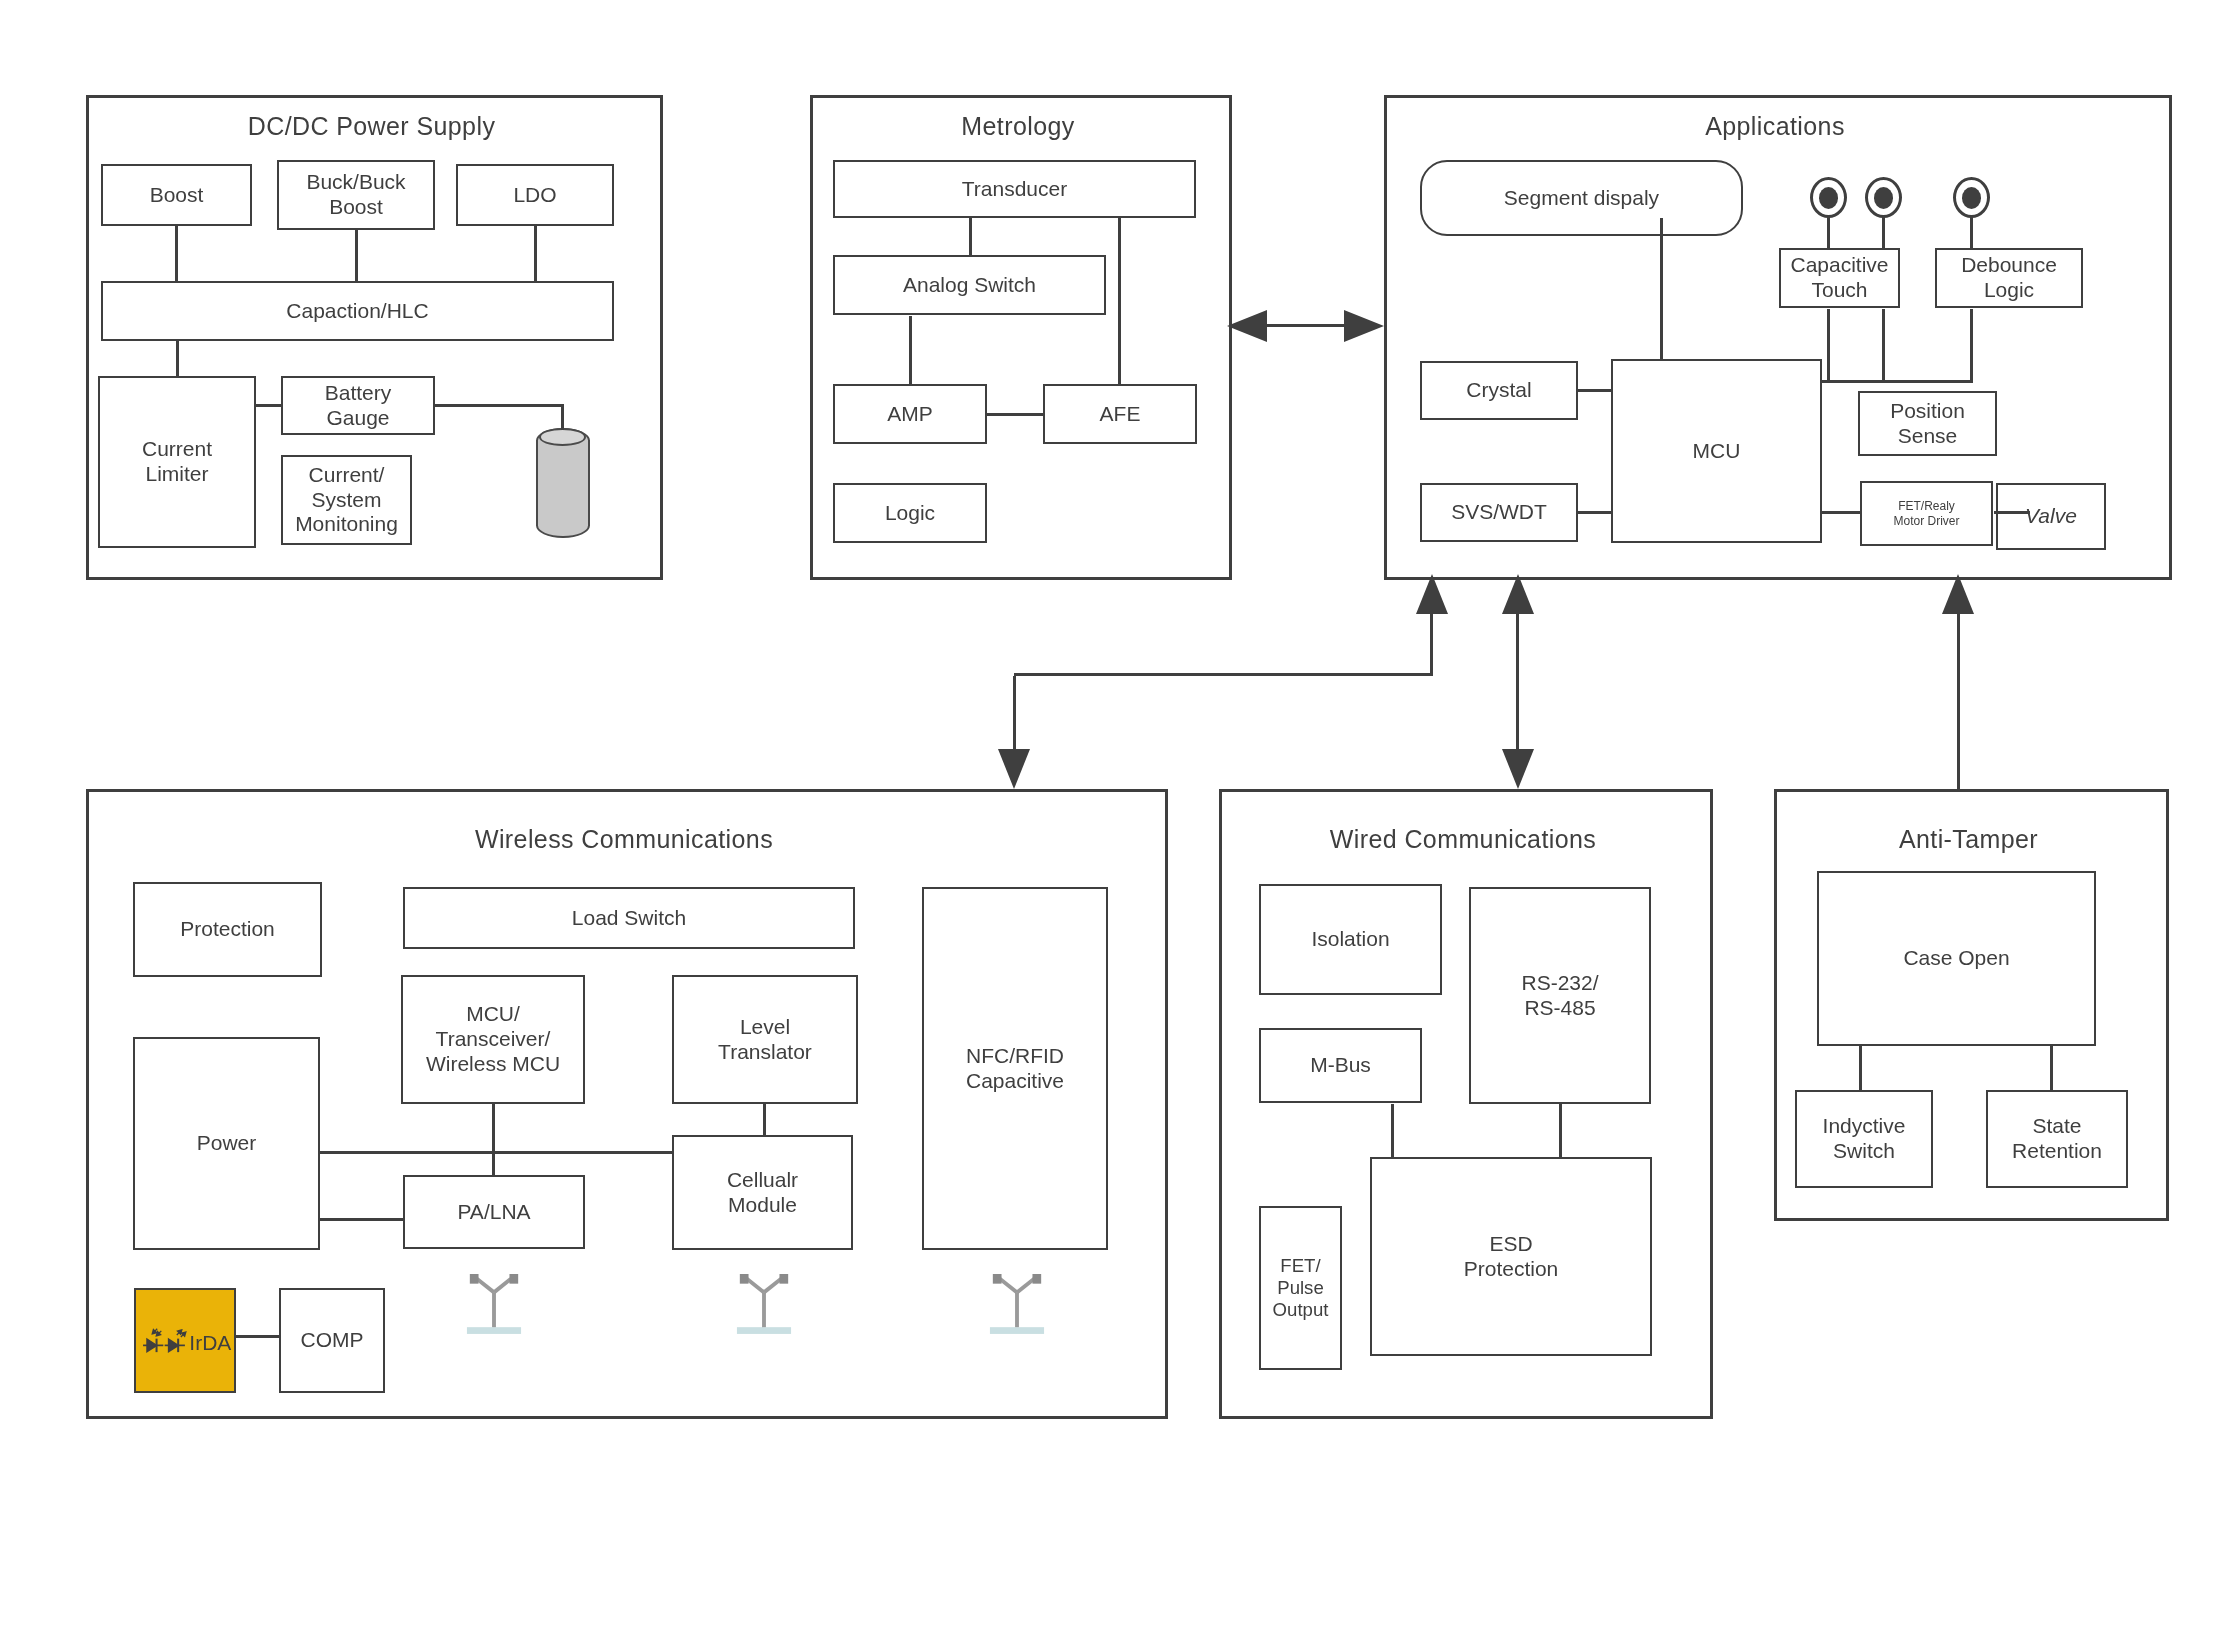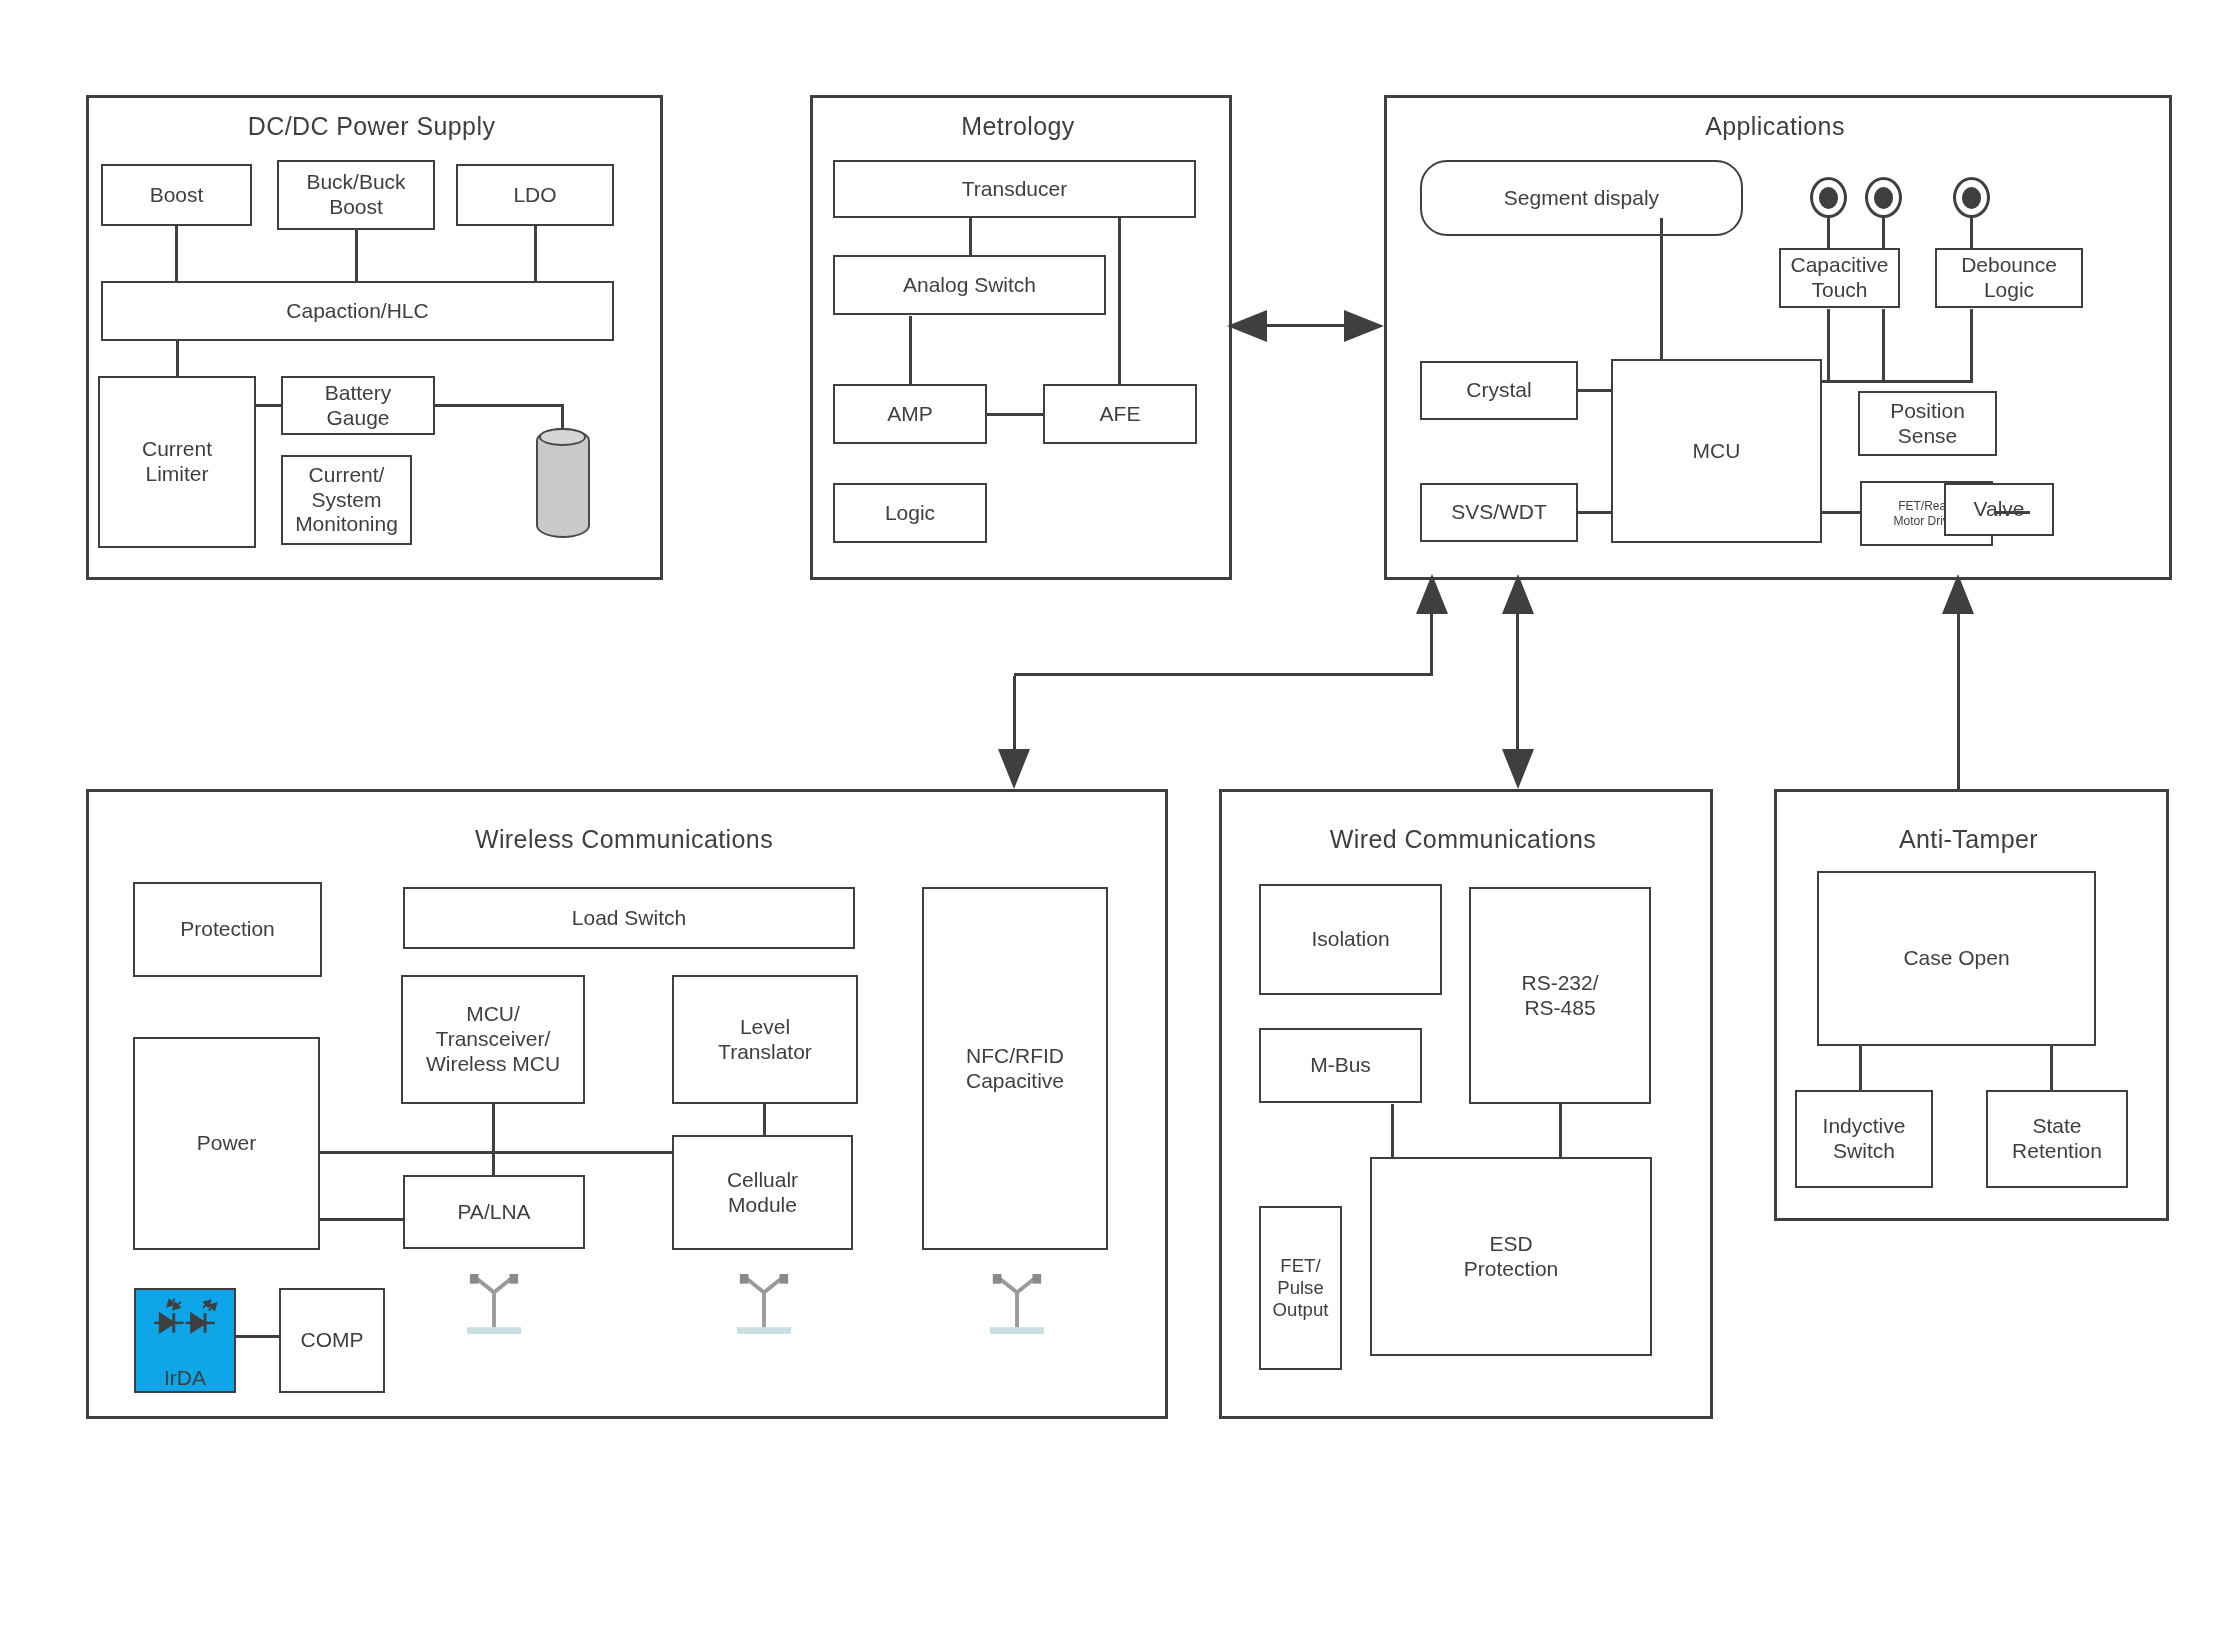--- a/index.html
+++ b/index.html
@@ -21,22 +21,22 @@
   .tri.left{border-top:16px solid transparent;border-bottom:16px solid transparent;border-right:40px solid #3f3f3f;}
   .tri.right{border-top:16px solid transparent;border-bottom:16px solid transparent;border-left:40px solid #3f3f3f;}
   .led{position:absolute;width:37px;height:41px;border:3.1px solid #3f3f3f;border-radius:50%;background:#fff;
        display:flex;align-items:center;justify-content:center;box-sizing:border-box;}
   .led .dot{width:19.5px;height:22px;border-radius:50%;background:#3f3f3f;}
   .battery{position:absolute;width:54px;height:110px;background:#c9c9c9;border:2.7px solid #4a4a4a;
            border-radius:26.6px / 12.4px;box-sizing:border-box;}
   .battery .cap{position:absolute;left:0.9px;top:-1.8px;width:47px;height:17.7px;border:2.2px solid #4a4a4a;
                 border-radius:50%;background:#d6d6d6;box-sizing:border-box;}
   .icon-abs{position:absolute;}
-  .irda-box{position:absolute;border:2.7px solid #3f3f3f;background:#0ea5e9;box-sizing:border-box;
-            display:flex;flex-direction:column;align-items:center;justify-content:space-between;padding:6.2px 2.7px 2.7px 2.7px;text-align:center;}
+  .irda-box{position:absolute;border:2.7px solid #3f3f3f;background:#eab308;box-sizing:border-box;
+            display:flex;flex-direction:row;align-items:center;justify-content:space-between;padding:6.2px 2.7px 2.7px 2.7px;text-align:center;}
   .irda-label{font-size:21px;line-height:1.0;}
 </style>
 </head>
 <body>
 
 <div id="canvas">
 
   <div class="sec" style="left:86px;top:95px;width:571px;height:479px;"></div>
   <div class="sec-title" style="left:86px;top:112px;width:571px;">DC/DC Power Supply</div>
 
@@ -100,21 +100,21 @@
 Touch</div>
   <div class="box" style="left:1935px;top:248px;width:148px;height:60px;">Debounce
 Logic</div>
   <div class="box" style="left:1420px;top:361px;width:158px;height:59px;">Crystal</div>
   <div class="box" style="left:1611px;top:359px;width:211px;height:184px;">MCU</div>
   <div class="box" style="left:1858px;top:391px;width:139px;height:65px;">Position
 Sense</div>
   <div class="box" style="left:1420px;top:483px;width:158px;height:59px;">SVS/WDT</div>
   <div class="box xs" style="left:1860px;top:481px;width:133px;height:65px;">FET/Realy
 Motor Driver</div>
-  <div class="box" style="left:1944px;top:483px;width:110px;height:53px;">Valve</div>
+  <div class="box" style="left:1996px;top:483px;width:110px;height:67px;font-style:italic;">Valve</div>
 
   <div class="led" style="left:1810px;top:177px;">
       <div class="dot"></div>
     </div>
   <div class="led" style="left:1865px;top:177px;">
       <div class="dot"></div>
     </div>
   <div class="led" style="left:1953px;top:177px;">
       <div class="dot"></div>
     </div>

